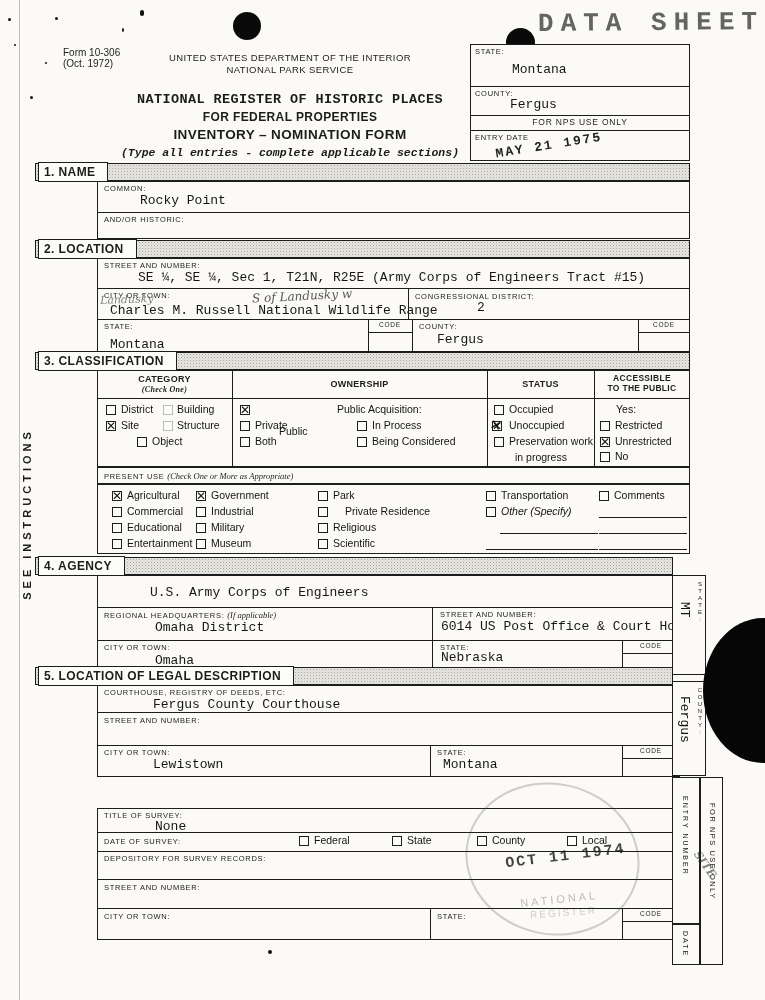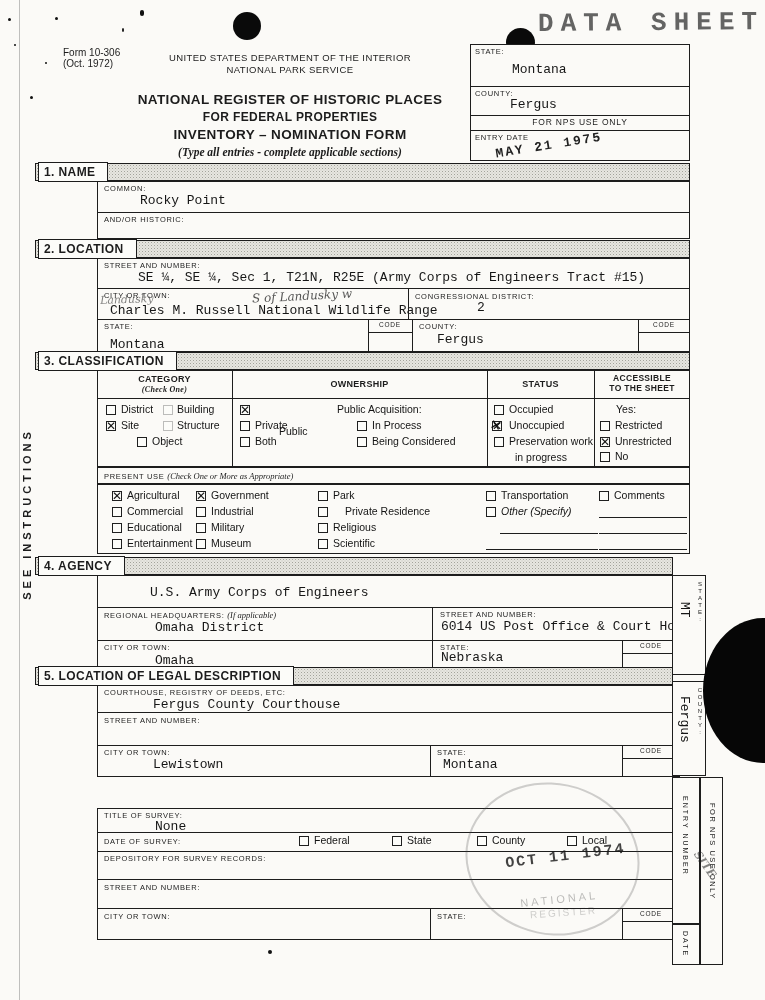--- a/index.html
+++ b/index.html
@@ -53,24 +53,24 @@
 
   <div class="abs" style="left:63px;top:47px;font-size:10px;line-height:11px;">
     <div>Form 10-306</div>
     <div>(Oct. 1972)</div>
   </div>
   <div class="abs" style="left:140px;top:52px;width:300px;text-align:center;font-size:9.5px;letter-spacing:.4px;line-height:12px;">
     <div>UNITED STATES DEPARTMENT OF THE INTERIOR</div>
     <div>NATIONAL PARK SERVICE</div>
   </div>
   <div class="abs" style="left:95px;top:92px;width:390px;text-align:center;font-weight:bold;">
-    <div style="font-size:13.5px;letter-spacing:.4px;">NATIONAL REGISTER OF HISTORIC PLACES</div>
+    <div style="font-size:13.5px;letter-spacing:.4px;font-family:Liberation Mono, monospace;">NATIONAL REGISTER OF HISTORIC PLACES</div>
     <div style="font-size:12px;letter-spacing:.4px;margin-top:3px;">FOR FEDERAL PROPERTIES</div>
     <div style="font-size:13.5px;letter-spacing:.4px;margin-top:3px;">INVENTORY – NOMINATION FORM</div>
-    <div style="font-family:Liberation Serif, serif;font-style:italic;font-weight:bold;font-size:11.5px;margin-top:4px;letter-spacing:0;">(Type all entries - complete applicable sections)</div>
+    <div style="font-family:Liberation Mono, monospace;font-style:italic;font-weight:bold;font-size:11.5px;margin-top:4px;letter-spacing:0;">(Type all entries - complete applicable sections)</div>
   </div>
   <div class="abs" style="left:538px;top:8px;font-family:'Liberation Mono',monospace;font-weight:bold;font-size:26px;letter-spacing:7px;color:#4a4a4a;opacity:.85;transform:rotate(-.5deg);">DATA SHEET</div>
 
   <div class="cell" style="left:470px;top:44px;width:220px;height:117px;border-width:1.5px;background:#fbfaf7;"></div>
   <span class="lbl" style="left:475px;top:47px;">STATE:</span>
   <span class="typed" style="left:512px;top:62px;">Montana</span>
   <div class="hline" style="left:470px;top:86px;width:220px;"></div>
   <span class="lbl" style="left:475px;top:89px;">COUNTY:</span>
   <span class="typed" style="left:510px;top:97px;">Fergus</span>
   <div class="hline" style="left:470px;top:115px;width:220px;"></div>
@@ -130,21 +130,21 @@
   <div class="vline" style="left:487px;top:370px;height:97px;"></div>
   <div class="vline" style="left:594px;top:370px;height:97px;"></div>
   <div class="hdr" style="left:97px;top:374px;width:135px;font-size:9px;">
     <span>CATEGORY</span><br>
     <span style="font-family:'Liberation Serif',serif;font-style:italic;font-weight:bold;font-size:8px;">(Check One)</span>
   </div>
   <div class="hdr" style="left:232px;top:379px;width:255px;font-size:9px;">OWNERSHIP</div>
   <div class="hdr" style="left:487px;top:379px;width:107px;font-size:9px;">STATUS</div>
   <div class="hdr" style="left:594px;top:373px;width:96px;font-size:8.5px;line-height:10px;">
     <span>ACCESSIBLE</span><br>
-    <span>TO THE SHEET</span>
+    <span>TO THE PUBLIC</span>
   </div>
 
   <span class="cb" style="left:106px;top:405px;"></span>
   <span class="cl" style="left:121px;top:403px;">District</span>
   <span class="cb faint" style="left:163px;top:405px;"></span>
   <span class="cl" style="left:177px;top:403px;">Building</span>
   <span class="cb checked" style="left:106px;top:421px;"></span>
   <span class="cl" style="left:121px;top:419px;">Site</span>
   <span class="cb faint" style="left:163px;top:421px;"></span>
   <span class="cl" style="left:177px;top:419px;">Structure</span>

